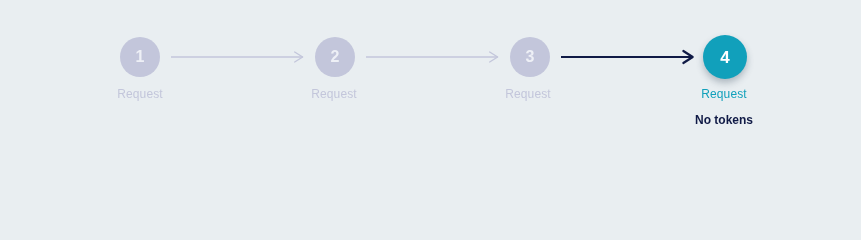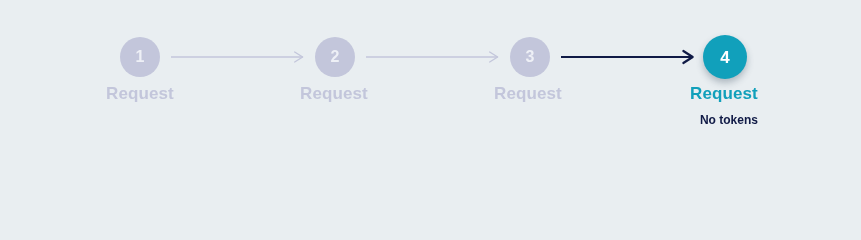--- a/index.html
+++ b/index.html
@@ -94,22 +94,22 @@
   .step-label-group {
     position: absolute;
     top: 86px;
     transform: translateX(-50%);
     text-align: center;
     white-space: nowrap;
     pointer-events: auto;
   }
 
   .step-label {
-    font-size: 17px;
-    font-weight: bold;
+    font-size: 12px;
+    font-weight: normal;
     line-height: 16px;
     letter-spacing: 0.1px;
   }
   .step-label.inactive { color: #c3c6db; }
   .step-label.active   { color: #11a0bb; }
 
   .step-sublabel {
     margin-top: 11px;
     font-size: 12px;
     font-weight: bold;

